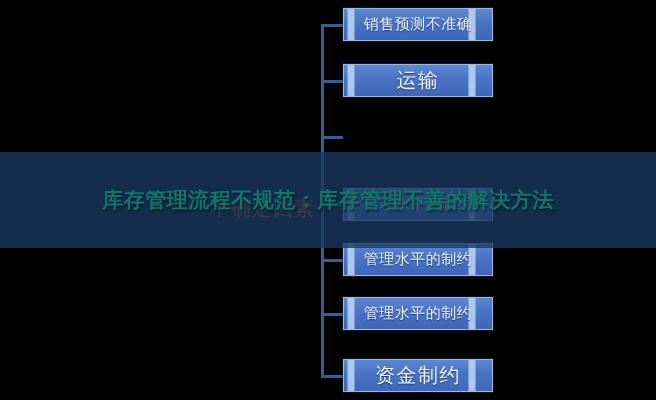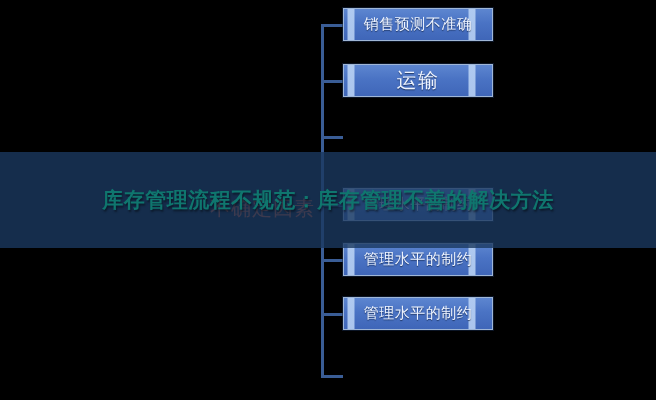--- a/index.html
+++ b/index.html
@@ -116,20 +116,23 @@
     </div>
 
     <div class="node wide" style="top:243px">
       <span>管理水平的制约</span>
     </div>
 
     <div class="node wide" style="top:297px">
       <span>管理水平的制约</span>
     </div>
 
+    <div class="node" style="top:359px">
+      <span>资金制约</span>
+    </div>
 
   </div>
 
   <div id="band">
     <div id="band-title">库存管理流程不规范：库存管理不善的解决方法</div>
   </div>
 
 </div>
 
 </body></html>

